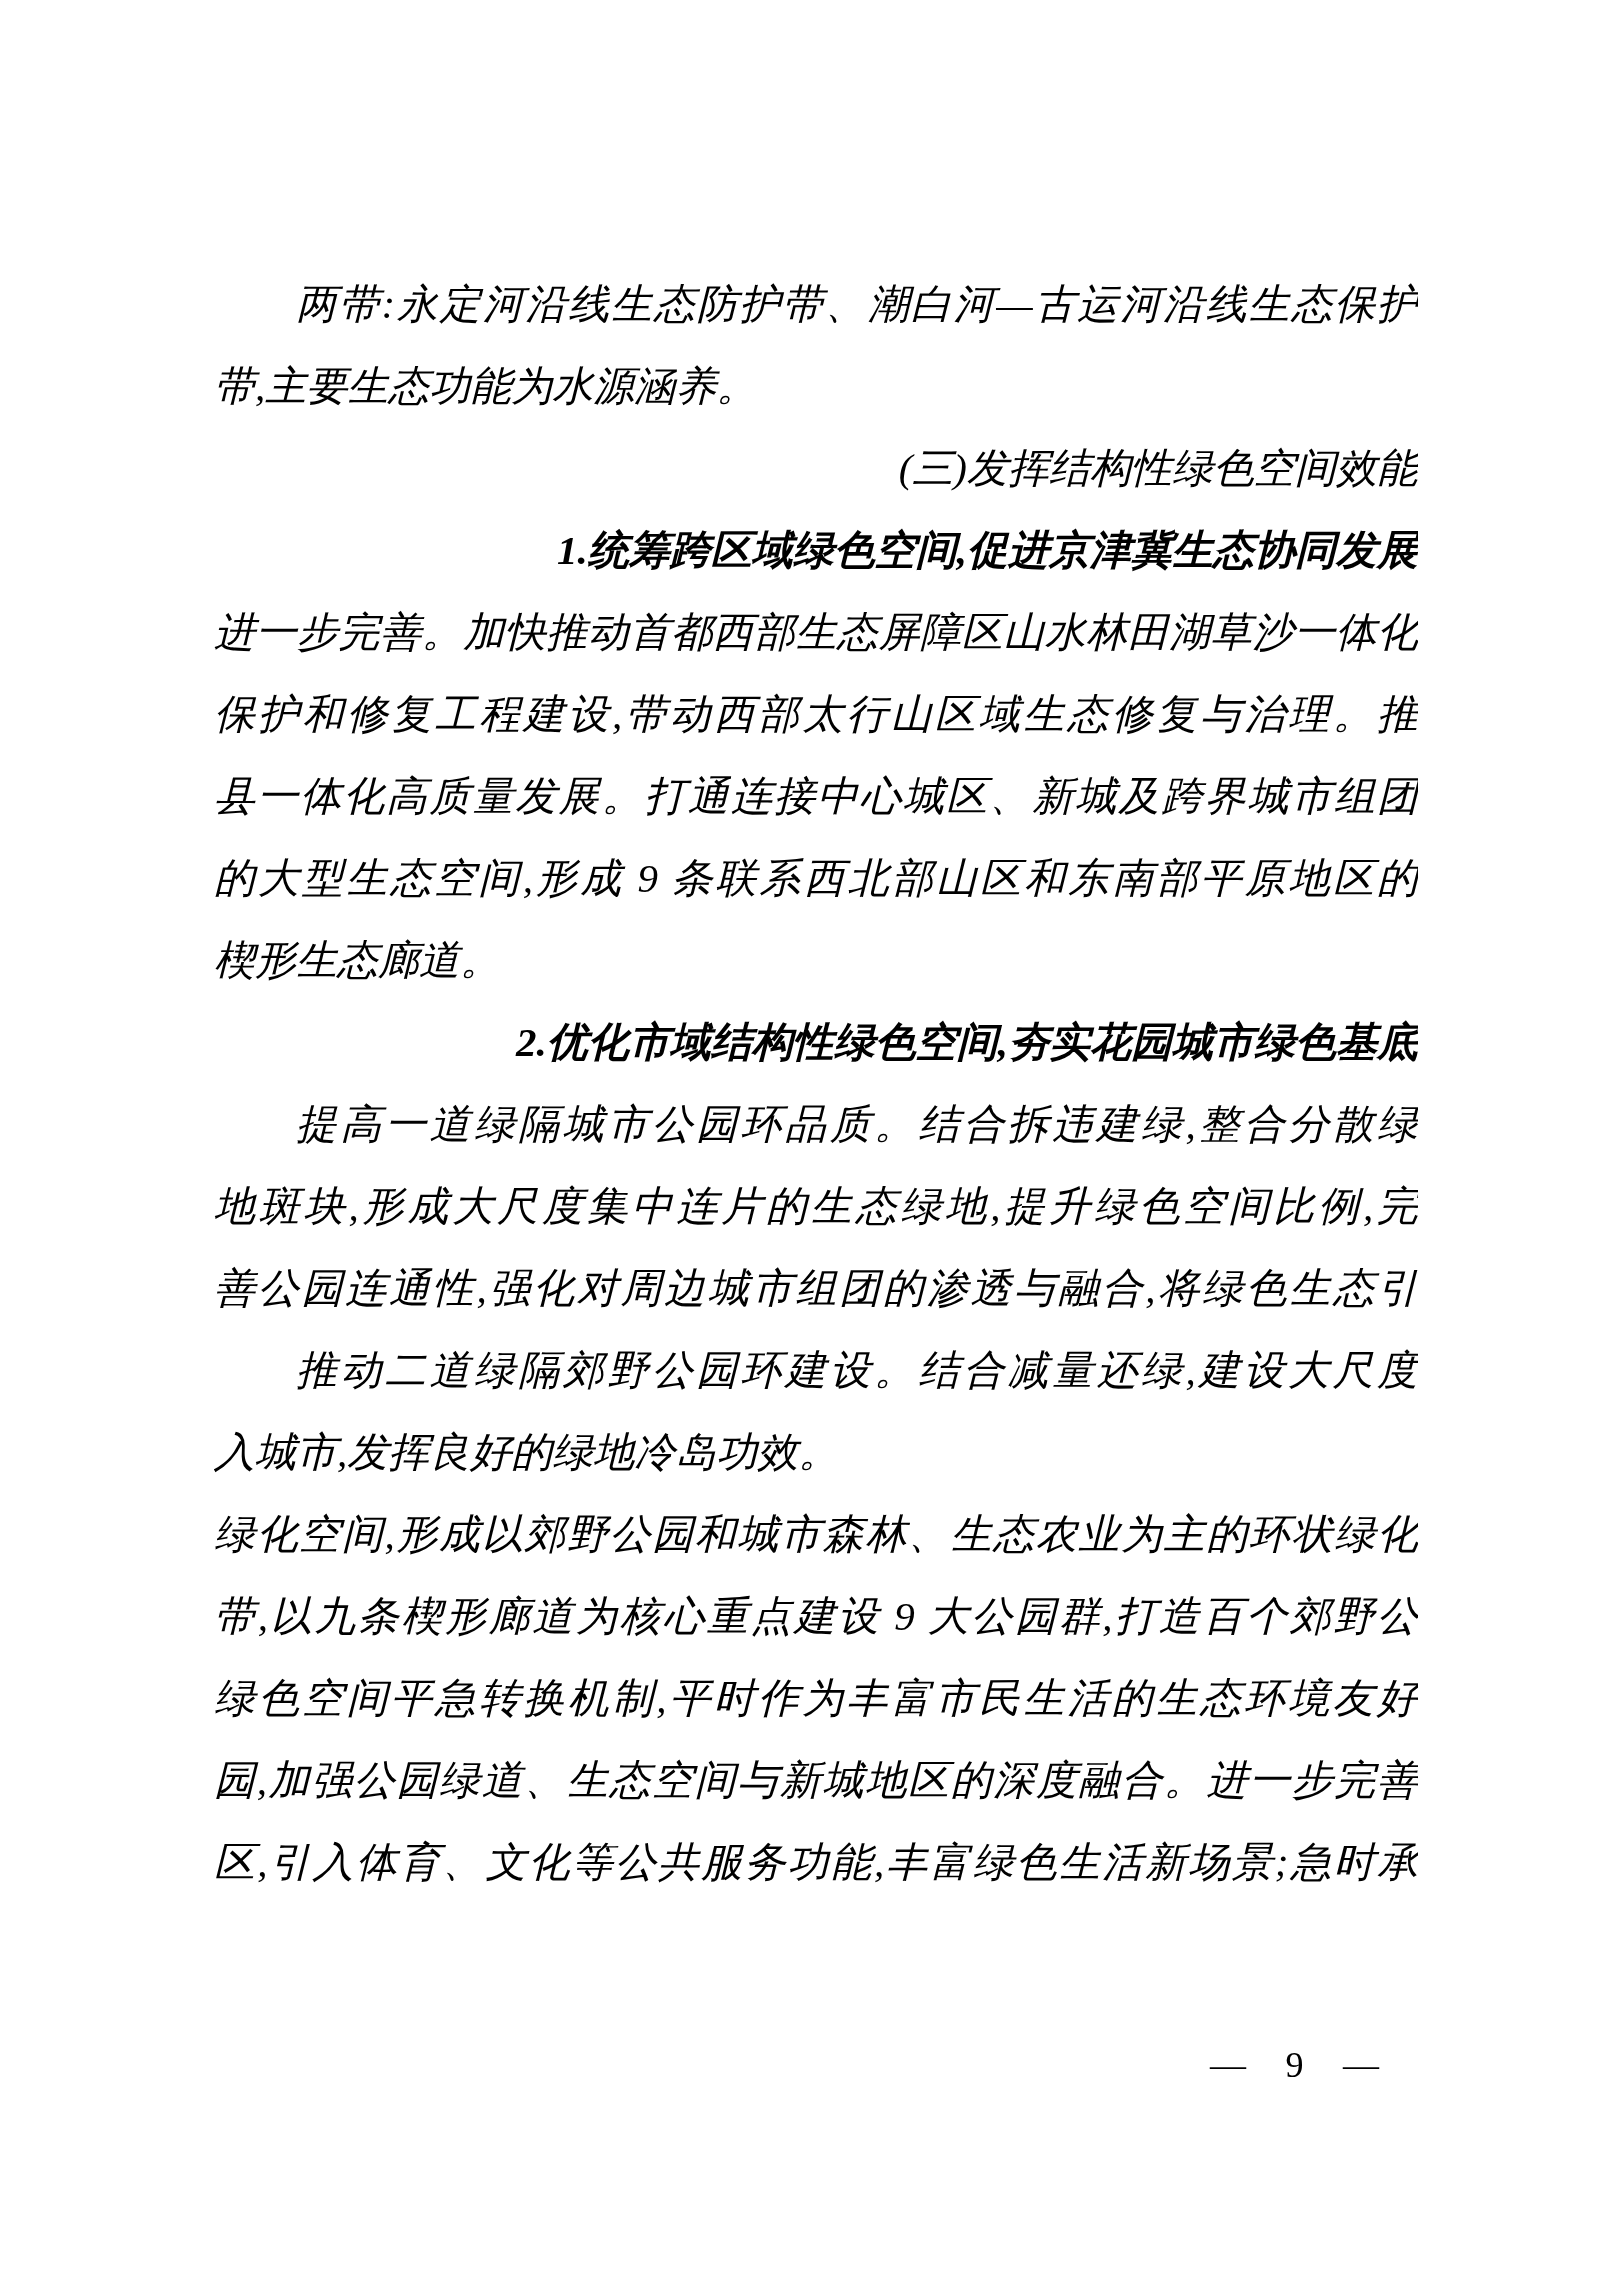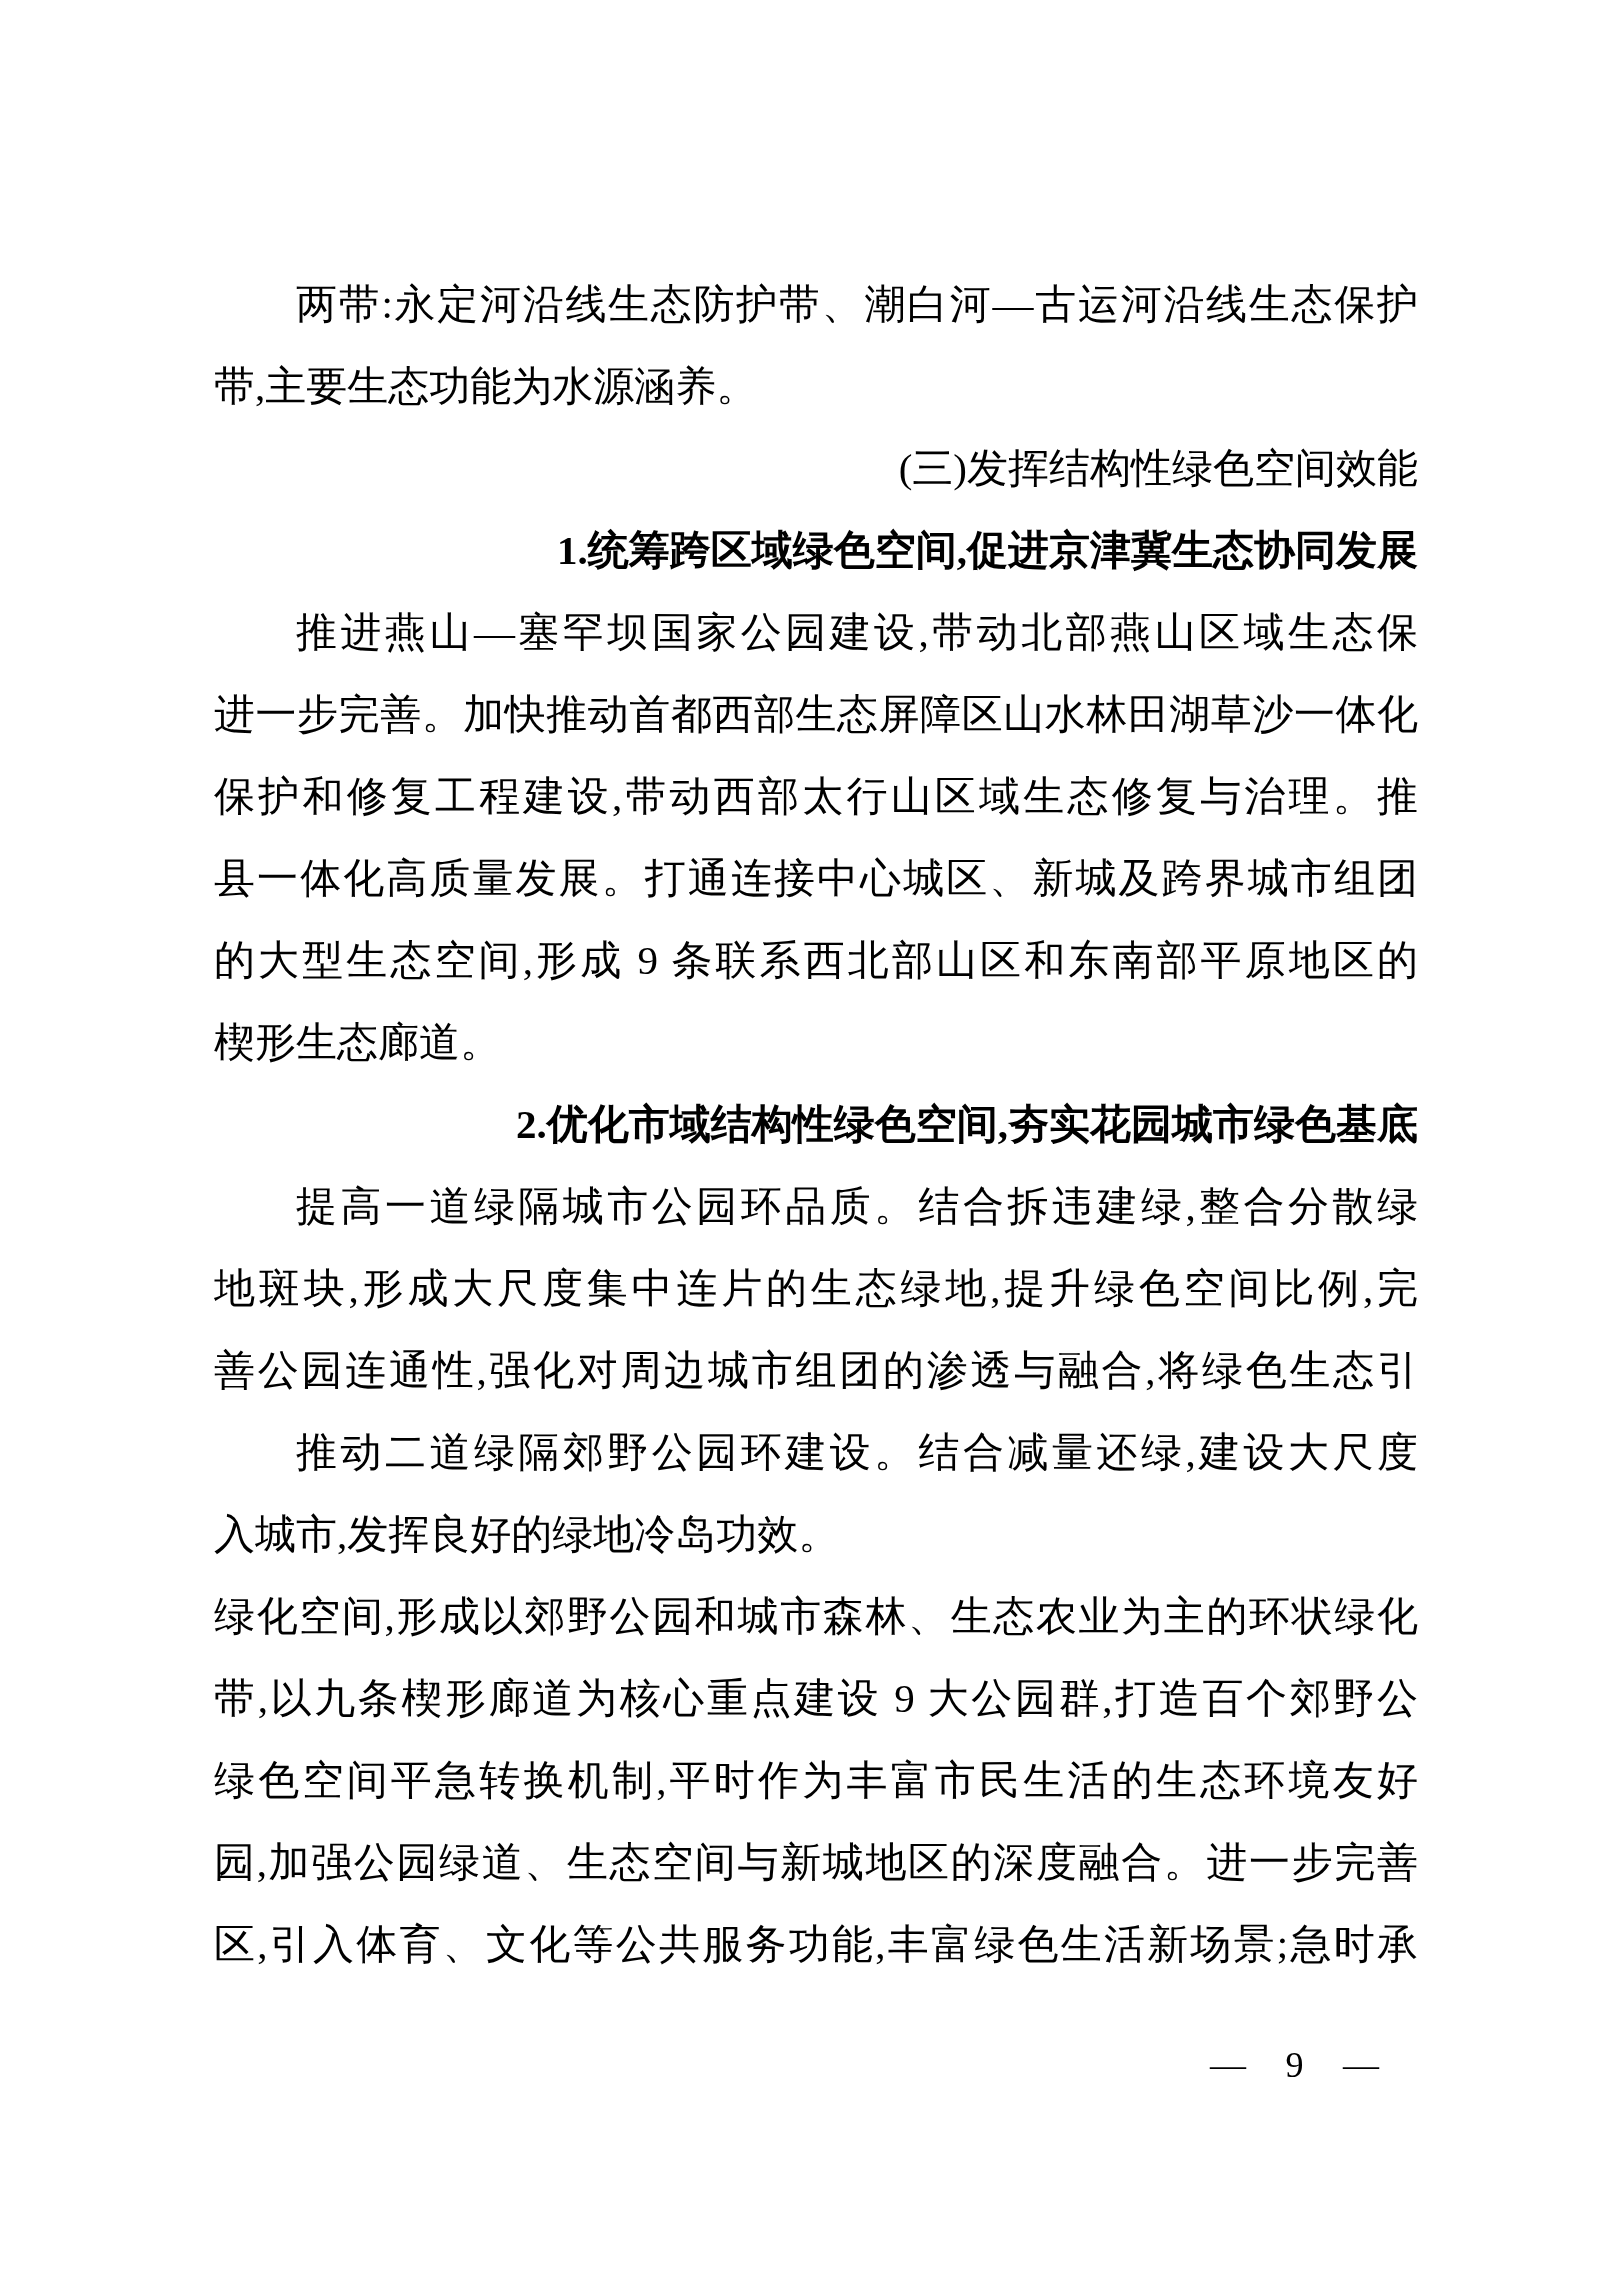--- a/index.html
+++ b/index.html
@@ -16,20 +16,21 @@
     position: absolute;
     left: 214px;
     top: 263px;
     width: 1204px;
     font-size: 41px;
     line-height: 82px;
   }
   .line {
     height: 82px;
     overflow: hidden;
+    font-style: italic;
   }
   .justify {
     text-align: justify;
     text-align-last: justify;
   }
   .indent { text-indent: 82px; text-align: right; }
   .bold { font-weight: 700; }
   .kaiti { font-weight: 400; }
   .footer {
     position: absolute;
@@ -47,21 +48,20 @@
 </head>
 <body>
 
 <div class="page">
 
   <div class="text-block">
     <div class="line justify indent">两带:永定河沿线生态防护带、潮白河—古运河沿线生态保护</div>
     <div class="line">带,主要生态功能为水源涵养。</div>
     <div class="line indent kaiti">(三)发挥结构性绿色空间效能</div>
     <div class="line indent bold">1.统筹跨区域绿色空间,促进京津冀生态协同发展</div>
-    <div class="line justify indent">推进燕山—塞罕坝国家公园建设,带动北部燕山区域生态保</div>
     <div class="line justify">进一步完善。加快推动首都西部生态屏障区山水林田湖草沙一体化</div>
     <div class="line justify">保护和修复工程建设,带动西部太行山区域生态修复与治理。推</div>
     <div class="line justify">县一体化高质量发展。打通连接中心城区、新城及跨界城市组团</div>
     <div class="line justify">的大型生态空间,形成 9 条联系西北部山区和东南部平原地区的</div>
     <div class="line">楔形生态廊道。</div>
     <div class="line indent bold">2.优化市域结构性绿色空间,夯实花园城市绿色基底</div>
     <div class="line justify indent">提高一道绿隔城市公园环品质。结合拆违建绿,整合分散绿</div>
     <div class="line justify">地斑块,形成大尺度集中连片的生态绿地,提升绿色空间比例,完</div>
     <div class="line justify">善公园连通性,强化对周边城市组团的渗透与融合,将绿色生态引</div>
     <div class="line justify indent">推动二道绿隔郊野公园环建设。结合减量还绿,建设大尺度</div>

